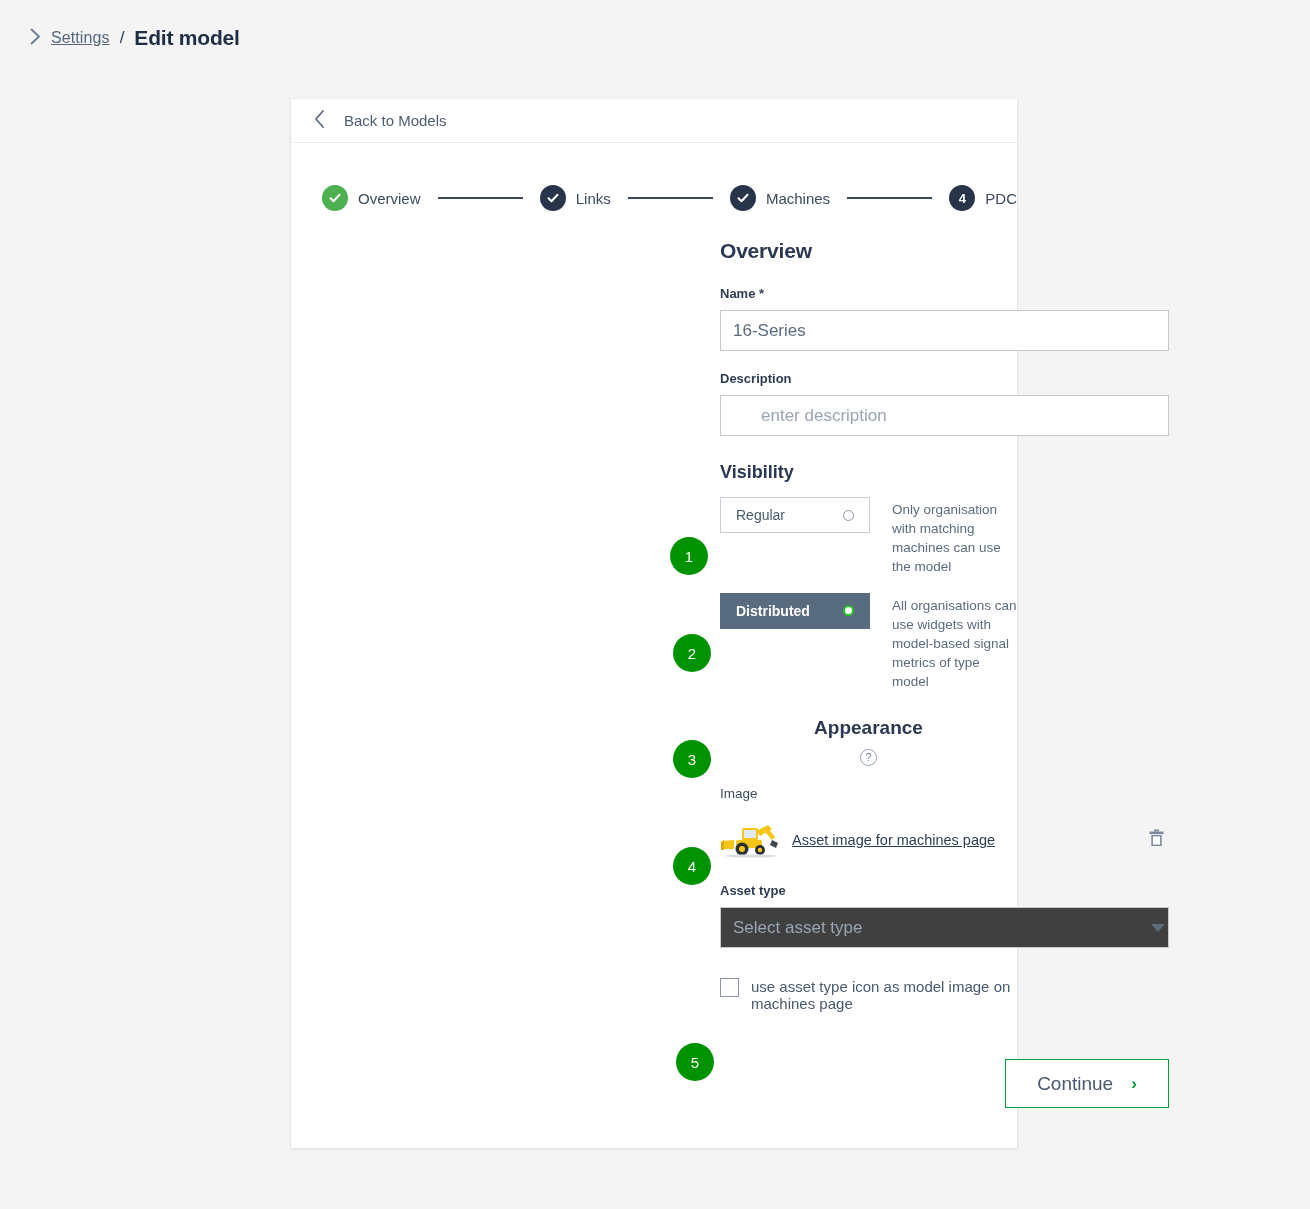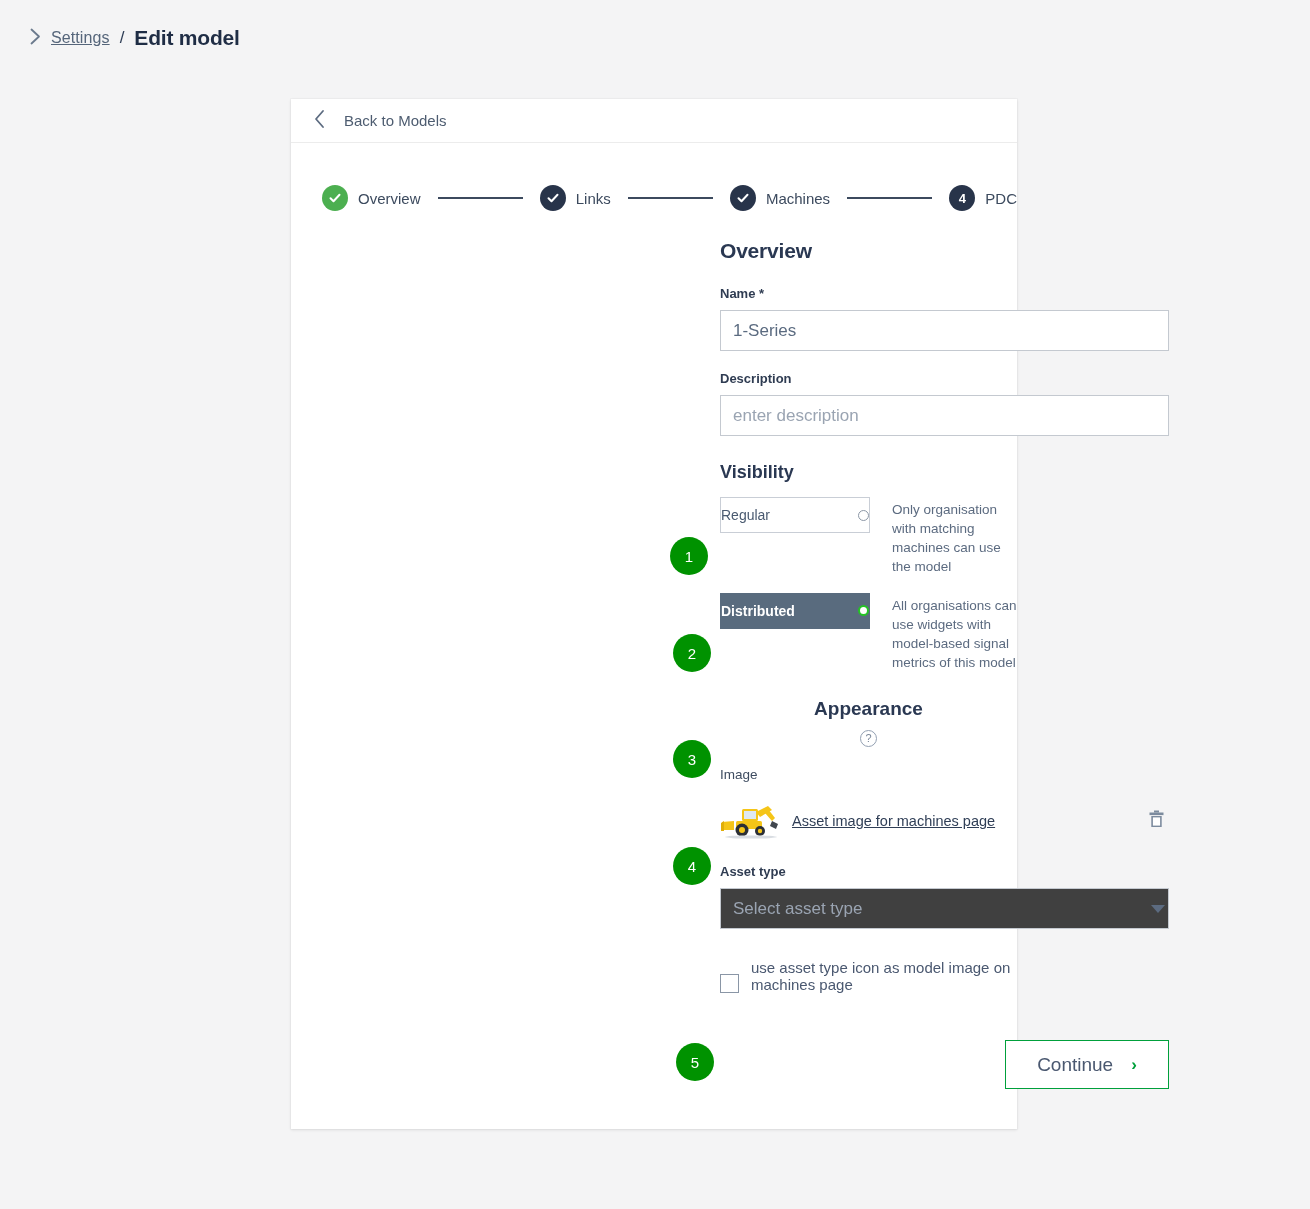--- a/index.html
+++ b/index.html
@@ -92,42 +92,42 @@
   .input-box {
     margin-left: 429px;
     width: 449px; height: 41px;
     border: 1px solid #c4c9d0;
     background: #fff;
     display: flex; align-items: center;
     padding: 0 12px;
     font-size: 17px;
   }
   .input-val { color: #5b6b80; }
-  .input-ph  { color: #9aa4b2; }
+  .input-ph  { color: #9aa4b2; margin-left: 28px; }
 
   
   .numbadge {
     position: absolute;
     width: 38px; height: 38px; border-radius: 50%;
     background: #009200;
     color: #fff; font-size: 15px;
     display: flex; align-items: center; justify-content: center;
     z-index: 3;
   }
 
   
   .vis-title {
     font-size: 18px; font-weight: bold; color: #2a3852;
     margin: 26px 0 0 429px;
   }
   .vis-row { display: flex; align-items: flex-start; margin-left: 429px; }
   .vis-opt {
     width: 150px; height: 36px;
     display: flex; align-items: center; justify-content: space-between;
-    padding: 0 0; font-size: 14px;
+    padding: 0 15px; font-size: 14px;
     flex: 0 0 auto;
   }
   .vis-opt.off {
     border: 1px solid #c9ced6; background: #fff; color: #4a5a70;
   }
   .vis-opt.on {
     background: #596b7e; color: #ffffff; font-weight: bold;
     border: 1px solid #596b7e;
   }
   .radio-o {
@@ -185,21 +185,21 @@
     padding: 0 3px 0 12px; font-size: 17px; color: #9aa4b2; text-align: right;
   }
   .caret {
     width: 0; height: 0;
     border-left: 7px solid transparent;
     border-right: 7px solid transparent;
     border-top: 8px solid #5c6b80;
   }
 
   .check-row {
-    display: flex; align-items: flex-end;
+    display: flex; align-items: flex-start;
     margin: 30px 0 0 429px;
   }
   .checkbox {
     width: 19px; height: 19px;
     border: 1px solid #8a96a6; background: #fff;
     flex: 0 0 auto;
   }
   .check-text {
     margin-left: 12px; font-size: 15px; color: #4a5870;
   }
@@ -285,21 +285,21 @@
 
   <div class="form">
 
     <div class="sec-title">Overview</div>
 
     <div style="height:23px"></div>
     <div class="field-label">Name *</div>
     <div style="height:9px"></div>
     <div class="numbadge" style="left:379px; top:298px;">1</div>
     <div class="input-box">
-      <span class="input-val">1-Series</span>
+      <span class="input-val">16-Series</span>
     </div>
 
     <div style="height:20px"></div>
     <div class="field-label">Description</div>
     <div style="height:9px"></div>
     <div class="numbadge" style="left:382px; top:395px;">2</div>
     <div class="input-box">
       <span class="input-ph">enter description</span>
     </div>
 
@@ -315,21 +315,21 @@
       <div class="vis-desc">Only organisation with matching machines can use the model</div>
     </div>
 
     <div style="height:16px"></div>
 
     <div class="vis-row">
       <div class="vis-opt on">
         <span>Distributed</span>
         <span class="radio-on"></span>
       </div>
-      <div class="vis-desc">All organisations can use widgets with model-based signal metrics of this model</div>
+      <div class="vis-desc">All organisations can use widgets with model-based signal metrics of type model</div>
     </div>
 
     <div class="numbadge" style="left:382px; top:608px;">4</div>
     <div class="app-title-row">
       <span class="app-title">Appearance</span>
       <span class="help-icon">?</span>
     </div>
 
     <div class="img-label">Image</div>
 

